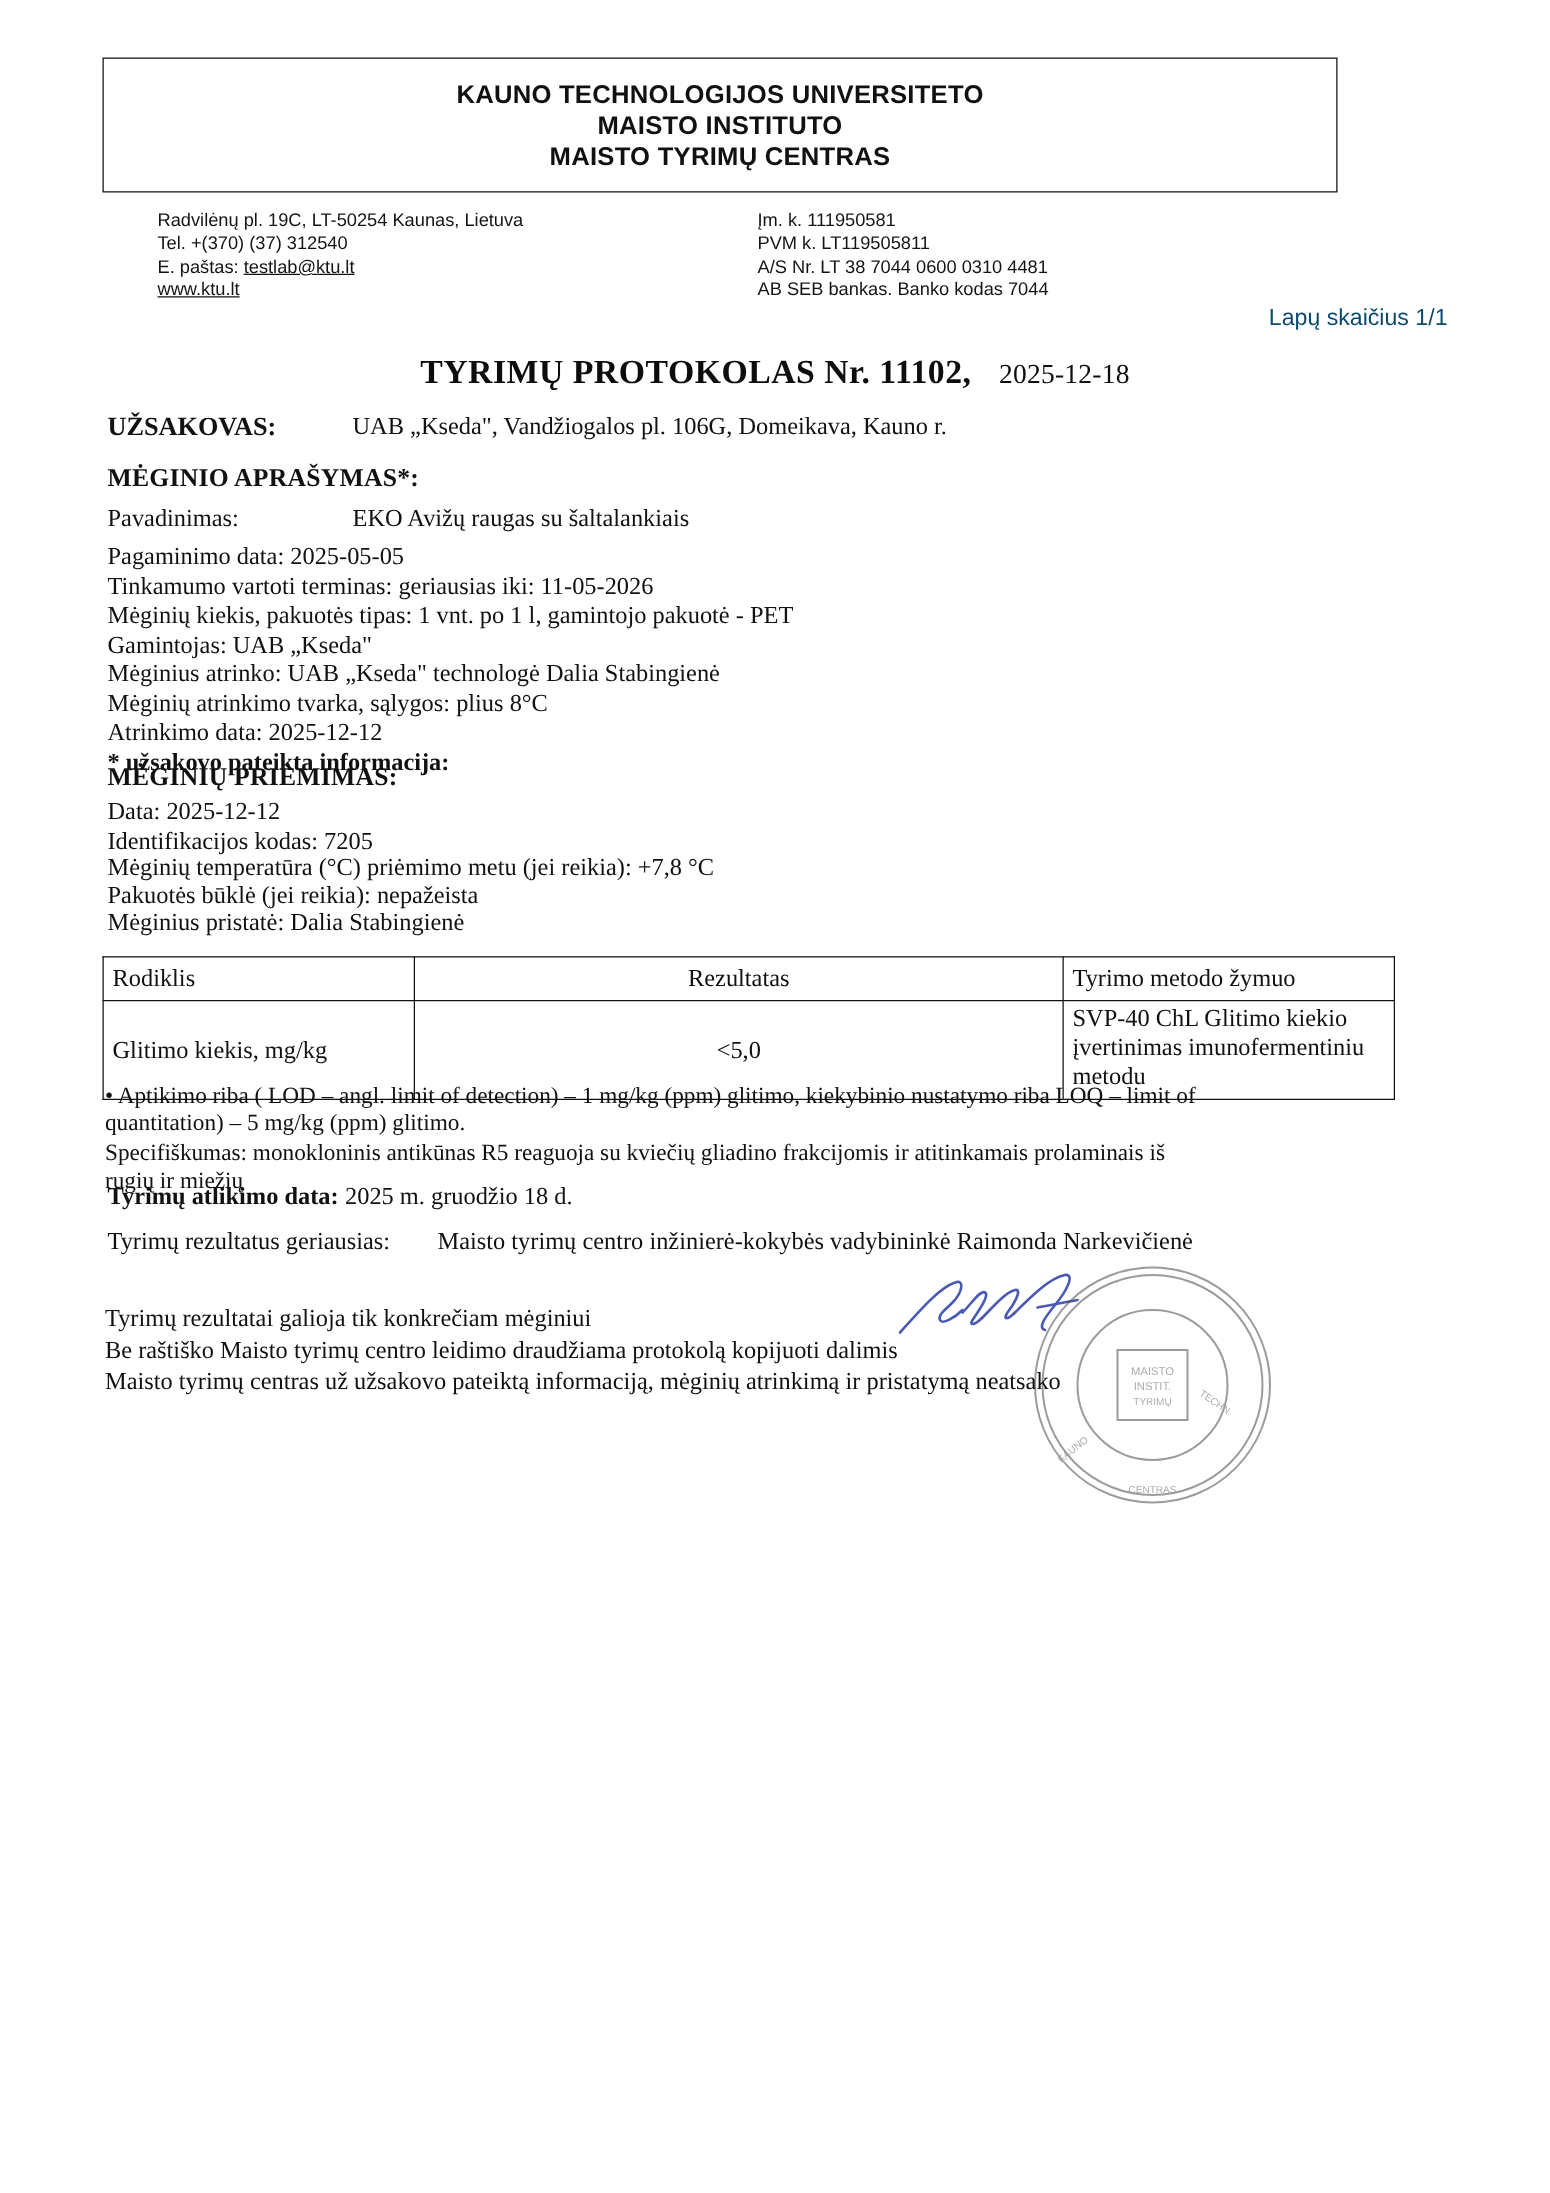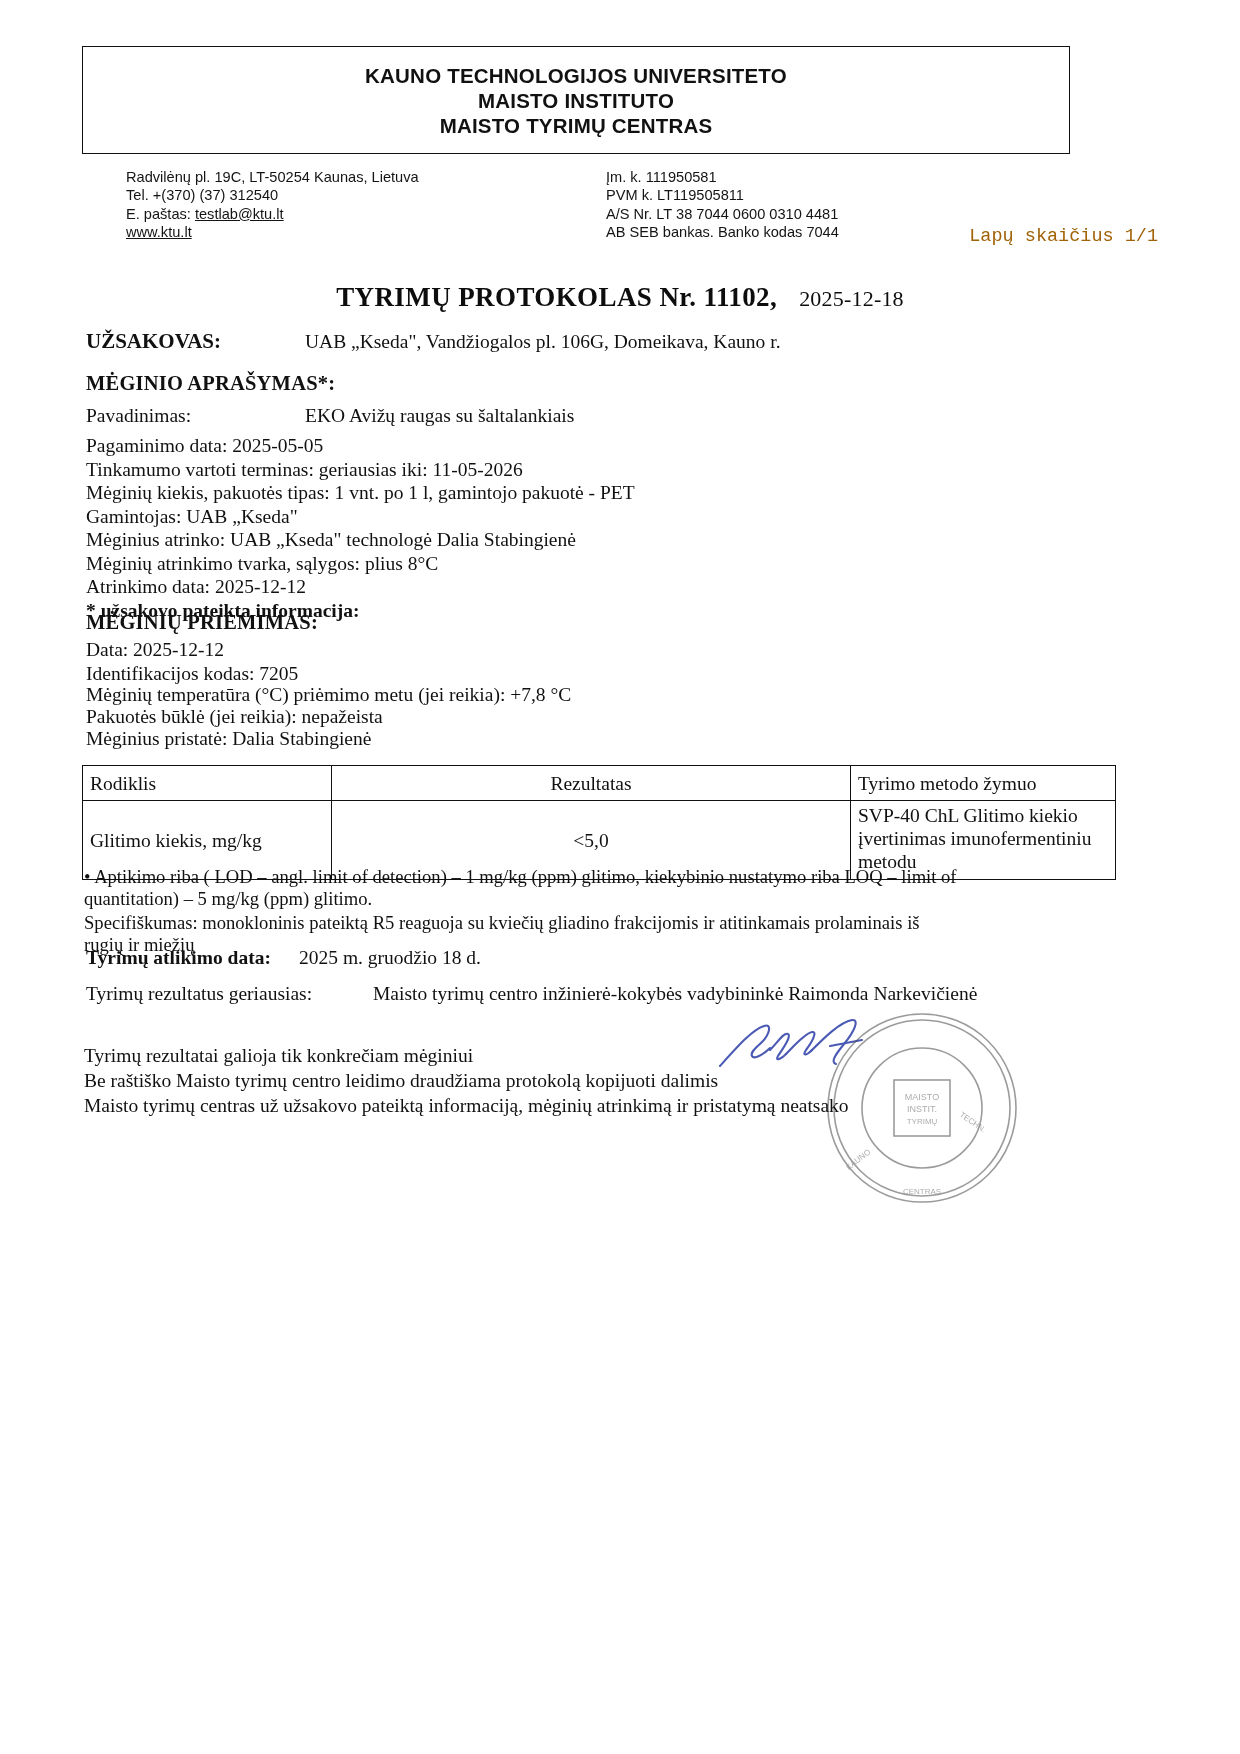--- a/index.html
+++ b/index.html
@@ -29,39 +29,39 @@
   .contact-col{
     position:absolute;top:0;
     font-family:"Liberation Sans","DejaVu Sans",sans-serif;
     font-size:14.6px;line-height:18.4px;color:#141414;white-space:nowrap;margin-left:40px;
   }
   .contact-col.left{left:0;}
   .contact-col.right{left:480px;}
   .contact-col .u{text-decoration:underline;}
 
   .sheets{
-    position:absolute;right:82px;top:226px;
-    font-family:Liberation Mono, monospace;
-    font-size:18.5px;color:#a16207;white-space:nowrap;
+    position:absolute;right:82px;top:243px;
+    font-family:Liberation Sans, sans-serif;
+    font-size:18.5px;color:#0c4a6e;white-space:nowrap;
   }
 
   
   .doc-title{
     position:absolute;left:0;right:0;top:282px;text-align:center;
     white-space:nowrap;
   }
   .doc-title .t-main{
     font-size:27px;font-weight:bold;letter-spacing:.4px;
   }
   .doc-title .t-date{
     font-size:22px;margin-left:22px;font-weight:normal;letter-spacing:.2px;
   }
 
   
-  .blk{position:absolute;font-size:19.5px;line-height:23.5px;color:#111;gap:23px;}
+  .blk{position:absolute;font-size:19.5px;line-height:23.5px;color:#111;}
   .bold{font-weight:bold;}
   .hd{font-weight:bold;font-size:20.5px;letter-spacing:.2px;}
 
   .row{display:flex;}
   .row .lbl{flex:0 0 auto;}
 
   #customer{left:86px;top:330px;width:980px;}
   #customer .lbl{width:196px;font-weight:bold;font-size:21px;}
   #customer .val{font-size:19.5px;}
 
@@ -199,21 +199,21 @@
       <td class="c1">Glitimo kiekis, mg/kg</td>
       <td class="c2">&lt;5,0</td>
       <td class="c3">SVP-40 ChL Glitimo kiekio įvertinimas imunofermentiniu metodu</td>
     </tr>
   </tbody>
     </table>
 
   <div class="blk" id="notes">
     <span class="n-line">• Aptikimo riba ( LOD – angl. limit of detection) – 1 mg/kg (ppm) glitimo, kiekybinio nustatymo riba LOQ – limit of</span>
     <span class="n-line">quantitation) – 5 mg/kg (ppm) glitimo.</span>
-    <span class="n-line tight">Specifiškumas: monokloninis pateiktą R5 reaguoja su kviečių gliadino frakcijomis ir atitinkamais prolaminais iš</span>
+    <span class="n-line tight">Specifiškumas: monokloninis antikūnas R5 reaguoja su kviečių gliadino frakcijomis ir atitinkamais prolaminais iš</span>
     <span class="n-line">rugių ir miežių</span>
   </div>
 
   <div class="blk row" id="date-row">
     <div class="lbl">Tyrimų atlikimo data:</div>
     <div>2025 m. gruodžio 18 d.</div>
   </div>
 
   <div class="blk row" id="approved-row">
     <div class="lbl">Tyrimų rezultatus geriausias:</div>

